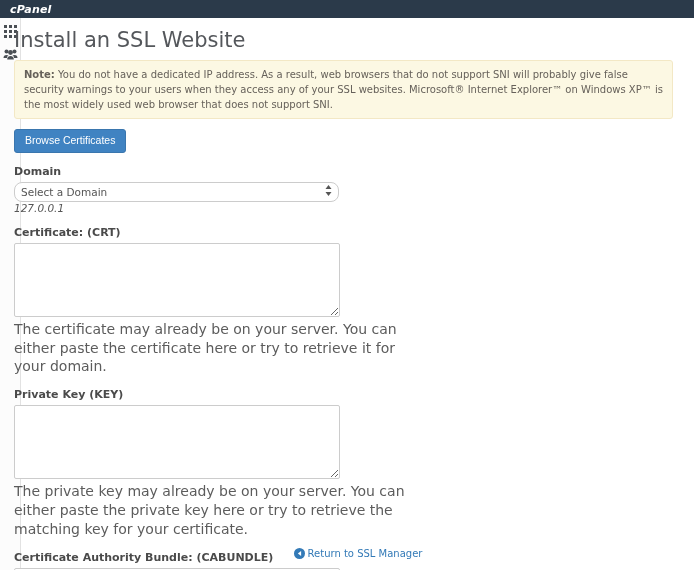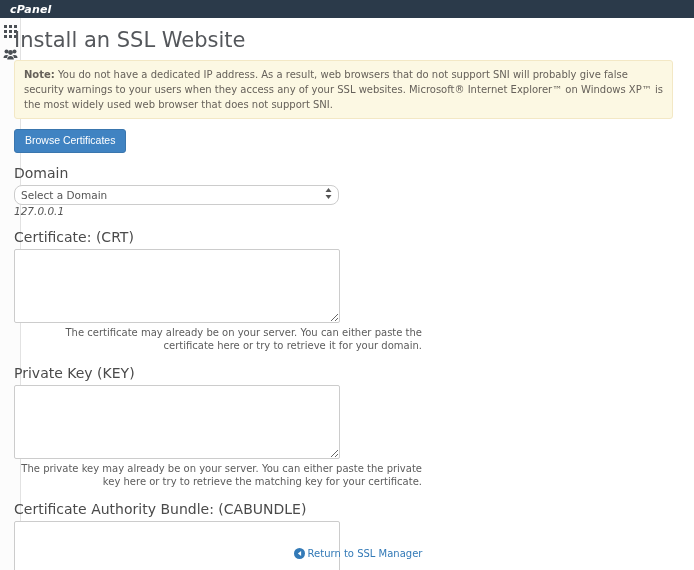--- a/index.html
+++ b/index.html
@@ -28,33 +28,33 @@
   .notice {
     background:#fcf8e3; border:1px solid #f3e8c5; border-radius:3px;
     padding:6px 9px; font-size:10px; line-height:1.5; color:#66615a; margin-bottom:10px;
   }
   .notice .note-label { font-weight:bold; }
   .btn {
     display:inline-block; border-radius:3px; font-size:10.5px; cursor:pointer;
     padding:4px 10px; border:1px solid transparent; line-height:1.3;
   }
   .btn-primary { background:#4083c2; border-color:#3a76ae; color:#fff; }
-  .form-label { font-size:14px; font-weight:normal; color:#4a4a4a; margin-top:12px; margin-bottom:4px; }
+  .form-label { font-size:11px; font-weight:bold; color:#4a4a4a; margin-top:12px; margin-bottom:4px; }
   .value-text { font-size:10.5px; color:#555;font-style:italic; }
   .select-box {
     width:325px; height:20px; border:1px solid #ccc; border-radius:8px; background:#fff;
     display:flex; align-items:center; justify-content:space-between; padding:0 6px;
     font-size:10.5px; color:#555; cursor:pointer;
   }
   textarea.cert-area {
     width:326px; height:74px; border:1px solid #ccc; border-radius:2px;
     font-family:"DejaVu Sans Mono","Liberation Mono",monospace; font-size:10px;
     resize:both; outline:none; display:block;
   }
-  .help-text { font-size:10px; color:#5c5c5c; line-height:1.35; margin-top:3px; max-width:408px;text-align:right; }
+  .help-text { font-size:14px; color:#5c5c5c; line-height:1.35; margin-top:3px; max-width:408px; }
   .footer-link-row { position:absolute; left:22px; right:0; top:544px; text-align:center; }
   .footer-link { font-size:10px; color:#337ab7; text-decoration:none; display:inline-flex; align-items:center; gap:3px; cursor:pointer; }
 </style>
 </head>
 <body>
 
 <div class="page">
 
   <div class="topbar">
     <span class="logo">cPanel</span>

